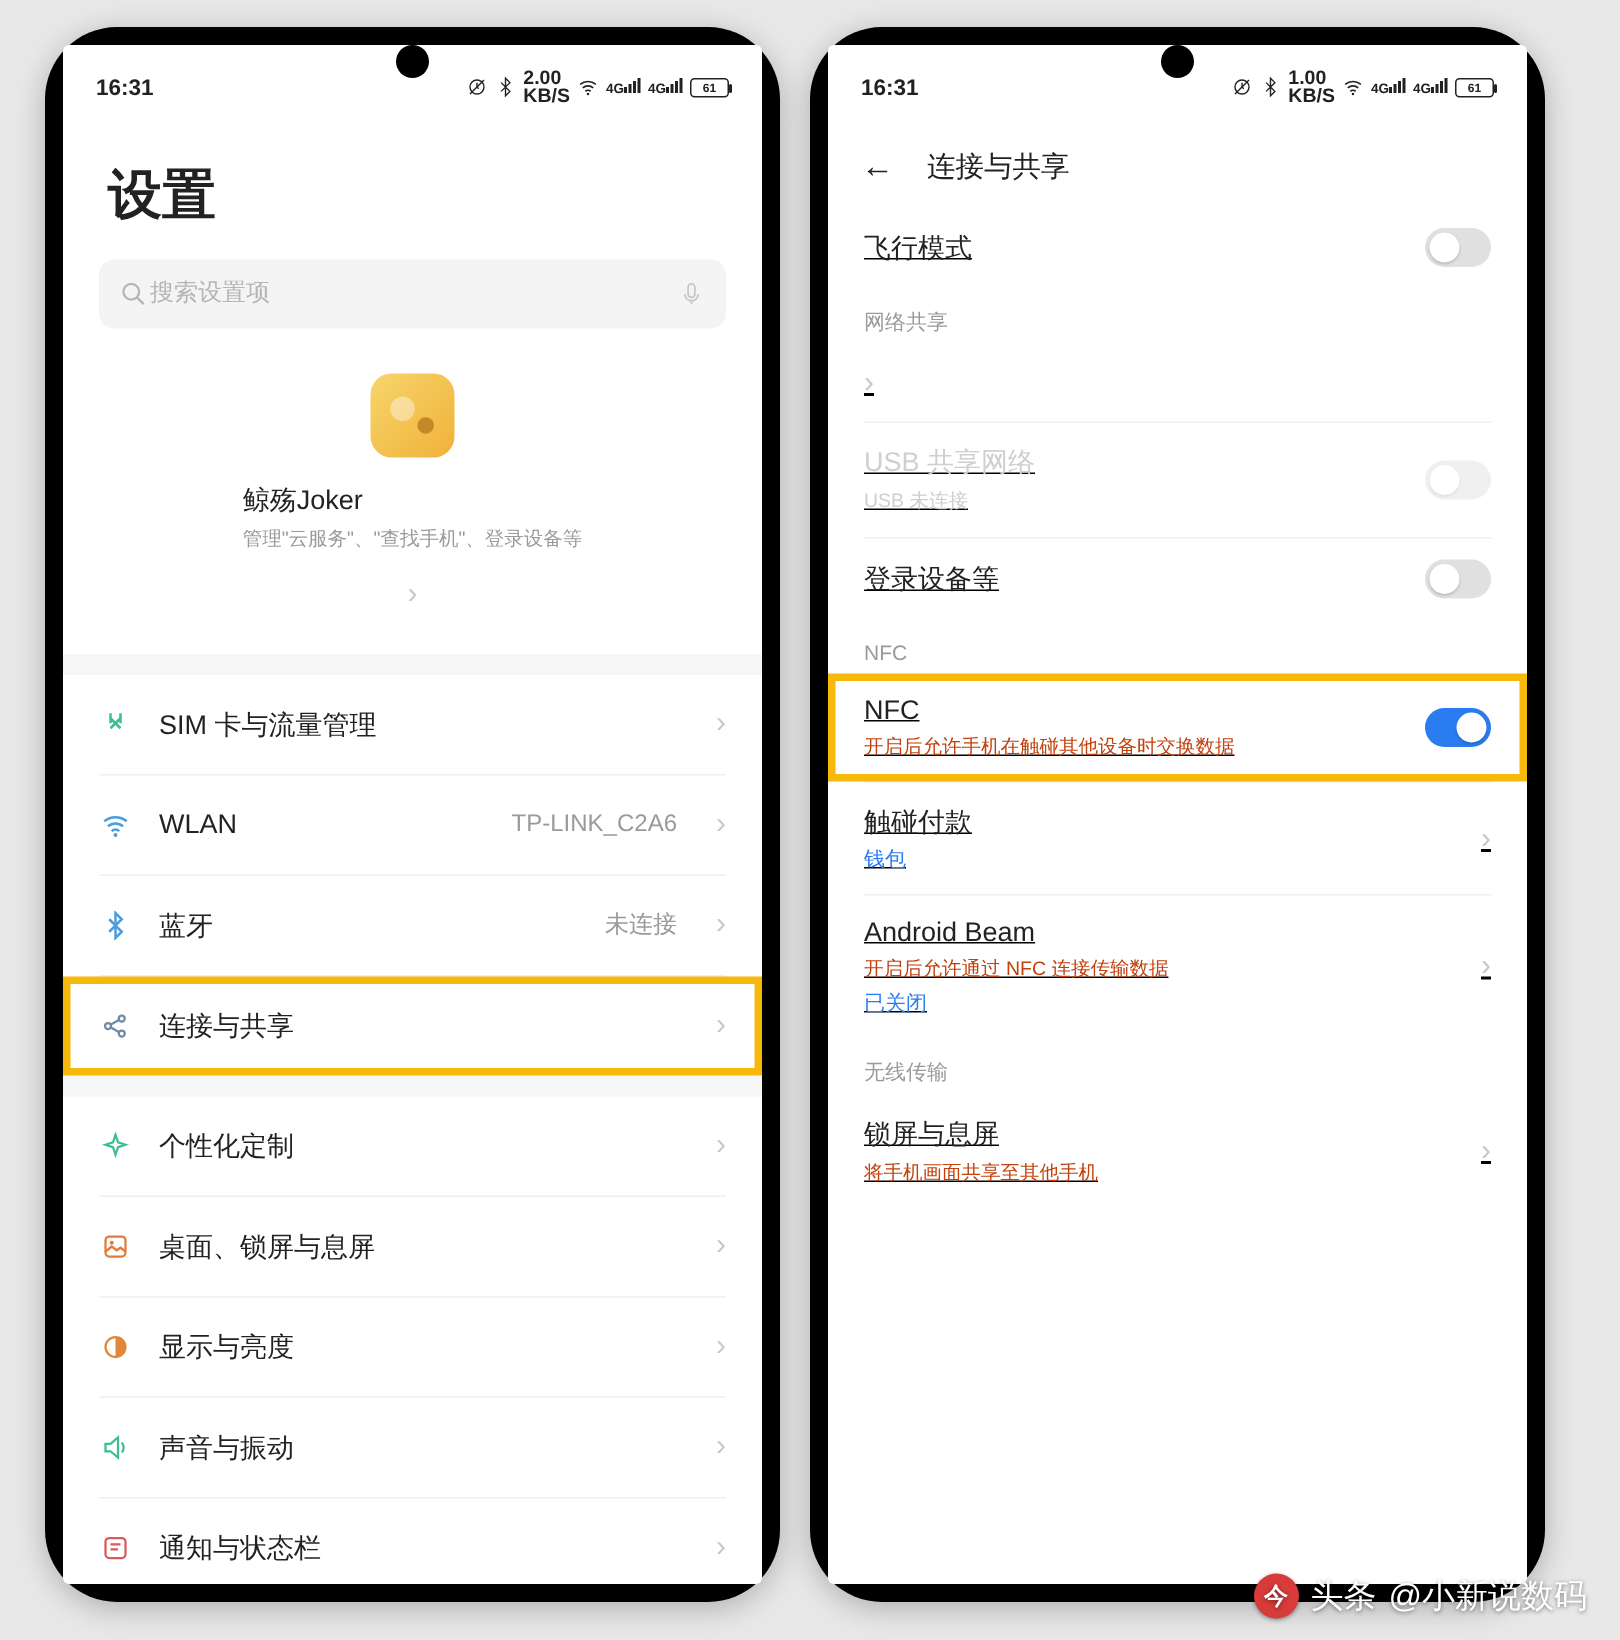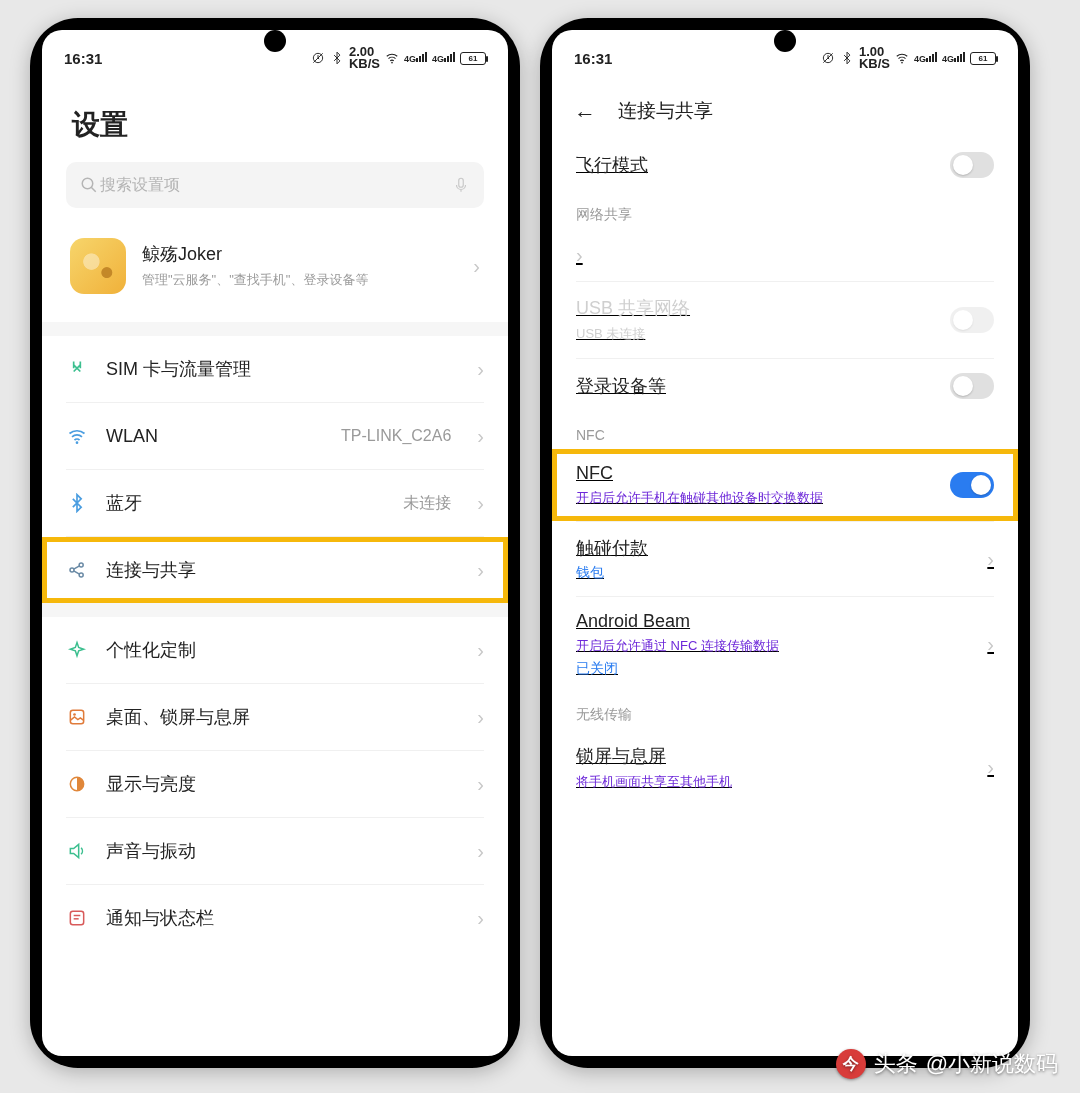--- a/index.html
+++ b/index.html
@@ -18,21 +18,21 @@
     background: #000;
     border-radius: 48px;
     padding: 12px;
     position: relative;
     box-shadow: 0 4px 20px rgba(0,0,0,.25);
   }
   .screen {
     width: 100%;
     height: 100%;
     background: #fff;
-    border-radius: 20px;
+    border-radius: 4px;
     overflow: hidden;
     position: relative;
   }
   .notch {
     position: absolute;
     top: 0; left: 50%; transform: translateX(-50%);
     width: 22px; height: 22px;
     background: #000; border-radius: 50%;
     margin-top: 12px;
     z-index: 20;
@@ -46,32 +46,33 @@
   .status-right { display:flex; align-items:center; gap:5px; font-size:11px; }
   .status-right .kbs { font-size:13px; line-height:.9; text-align:left; }
   .status-right svg { width:14px; height:14px; }
   .sig { font-size:9px; font-weight:700; position:relative; }
   .bars { display:inline-flex; align-items:flex-end; gap:1px; }
   .bars span { width:2px; background:#222; display:inline-block;}
   .batt { border:1.4px solid #222; border-radius:3px; width:26px; height:13px; position:relative; display:flex; align-items:center; justify-content:center; font-size:8px; font-weight:600;}
   .batt::after{content:"";position:absolute;right:-3px;top:3px;width:2px;height:6px;background:#222;border-radius:1px;}
 
   .content { padding: 0 0 10px; height: calc(100% - 48px); overflow:hidden;}
-  .page-title { font-size: 28px; font-weight: 600; padding: 28px 30px 18px; color:#222;}
+  .page-title { font-size: 36px; font-weight: 600; padding: 28px 30px 18px; color:#222;}
   .search {
     margin: 0 24px 22px; height: 46px; background: #f4f4f4; border-radius: 10px;
     display:flex; align-items:center; padding: 0 14px; color:#b5b5b5; gap:2px;
   }
   .search input { flex:1; border:none; background:transparent; font-size:16px; color:#666; outline:none;}
   .search input::placeholder{color:#b5b5b5;}
   .mic { color:#c8c8c8;}
   .card {
     margin: 0 24px 20px;
     display:flex; align-items:center; gap:16px;
     padding: 8px 4px;
+    flex-direction: column;
   }
   .avatar { width:56px; height:56px; border-radius:14px; background:linear-gradient(135deg,#f7d56b,#f0b13a); position:relative; overflow:hidden;}
   .avatar::before{content:"";position:absolute;inset:6px;background:radial-gradient(circle at 35% 40%, #fff6 20%, transparent 22%), radial-gradient(circle at 70% 65%, #c48828 12%, transparent 14%);border-radius:10px;}
   .card-text{flex:1;}
   .card-title{font-size:18px; font-weight:500; color:#222; margin-bottom:4px;}
   .card-sub{font-size:13px; color:#9a9a9a; line-height:1.5;}
   .chev{color:#c8c8c8; font-size:20px;}
   .divider { height:14px; background:#f6f6f6; }
 
   .row {
@@ -90,21 +91,21 @@
   .hdr2 { display:flex; align-items:center; gap:22px; padding: 20px 22px 14px; }
   .back { font-size:22px; color:#222;}
   .hdr2-title{ font-size:19px; font-weight:500; color:#222;}
   .section-label{ font-size:14px; color:#9a9a9a; padding: 14px 24px 6px;}
   .row2 {
     display:flex; align-items:center; justify-content:space-between;
     padding: 14px 24px; text-decoration:underline;
   }
   .row2 .txt{flex:1;}
   .row2 .title{font-size:18px; color:#222;}
-  .row2 .sub{font-size:13px; color:#6d28d9; margin-top:4px; line-height:1.5;}
+  .row2 .sub{font-size:13px; color:#c2410c; margin-top:4px; line-height:1.5;}
   .row2 .link{color:#2a7cf0; font-size:14px; margin-top:4px;}
   .row2.disabled .title,.row2.disabled .sub{color:#cfcfcf;}
   .toggle{ width:44px; height:26px; border-radius:14px; background:#e0e0e0; position:relative; flex:none;}
   .toggle::after{content:"";position:absolute;width:20px;height:20px;border-radius:50%;background:#fff;top:3px;left:3px;box-shadow:0 1px 2px rgba(0,0,0,.2);}
   .toggle.on{background:#2a7cf0;}
   .toggle.on::after{left:auto;right:3px;}
   .toggle.dim{opacity:.45;}
   .chev2{color:#c8c8c8;font-size:20px;flex:none;}
 
   .watermark{

